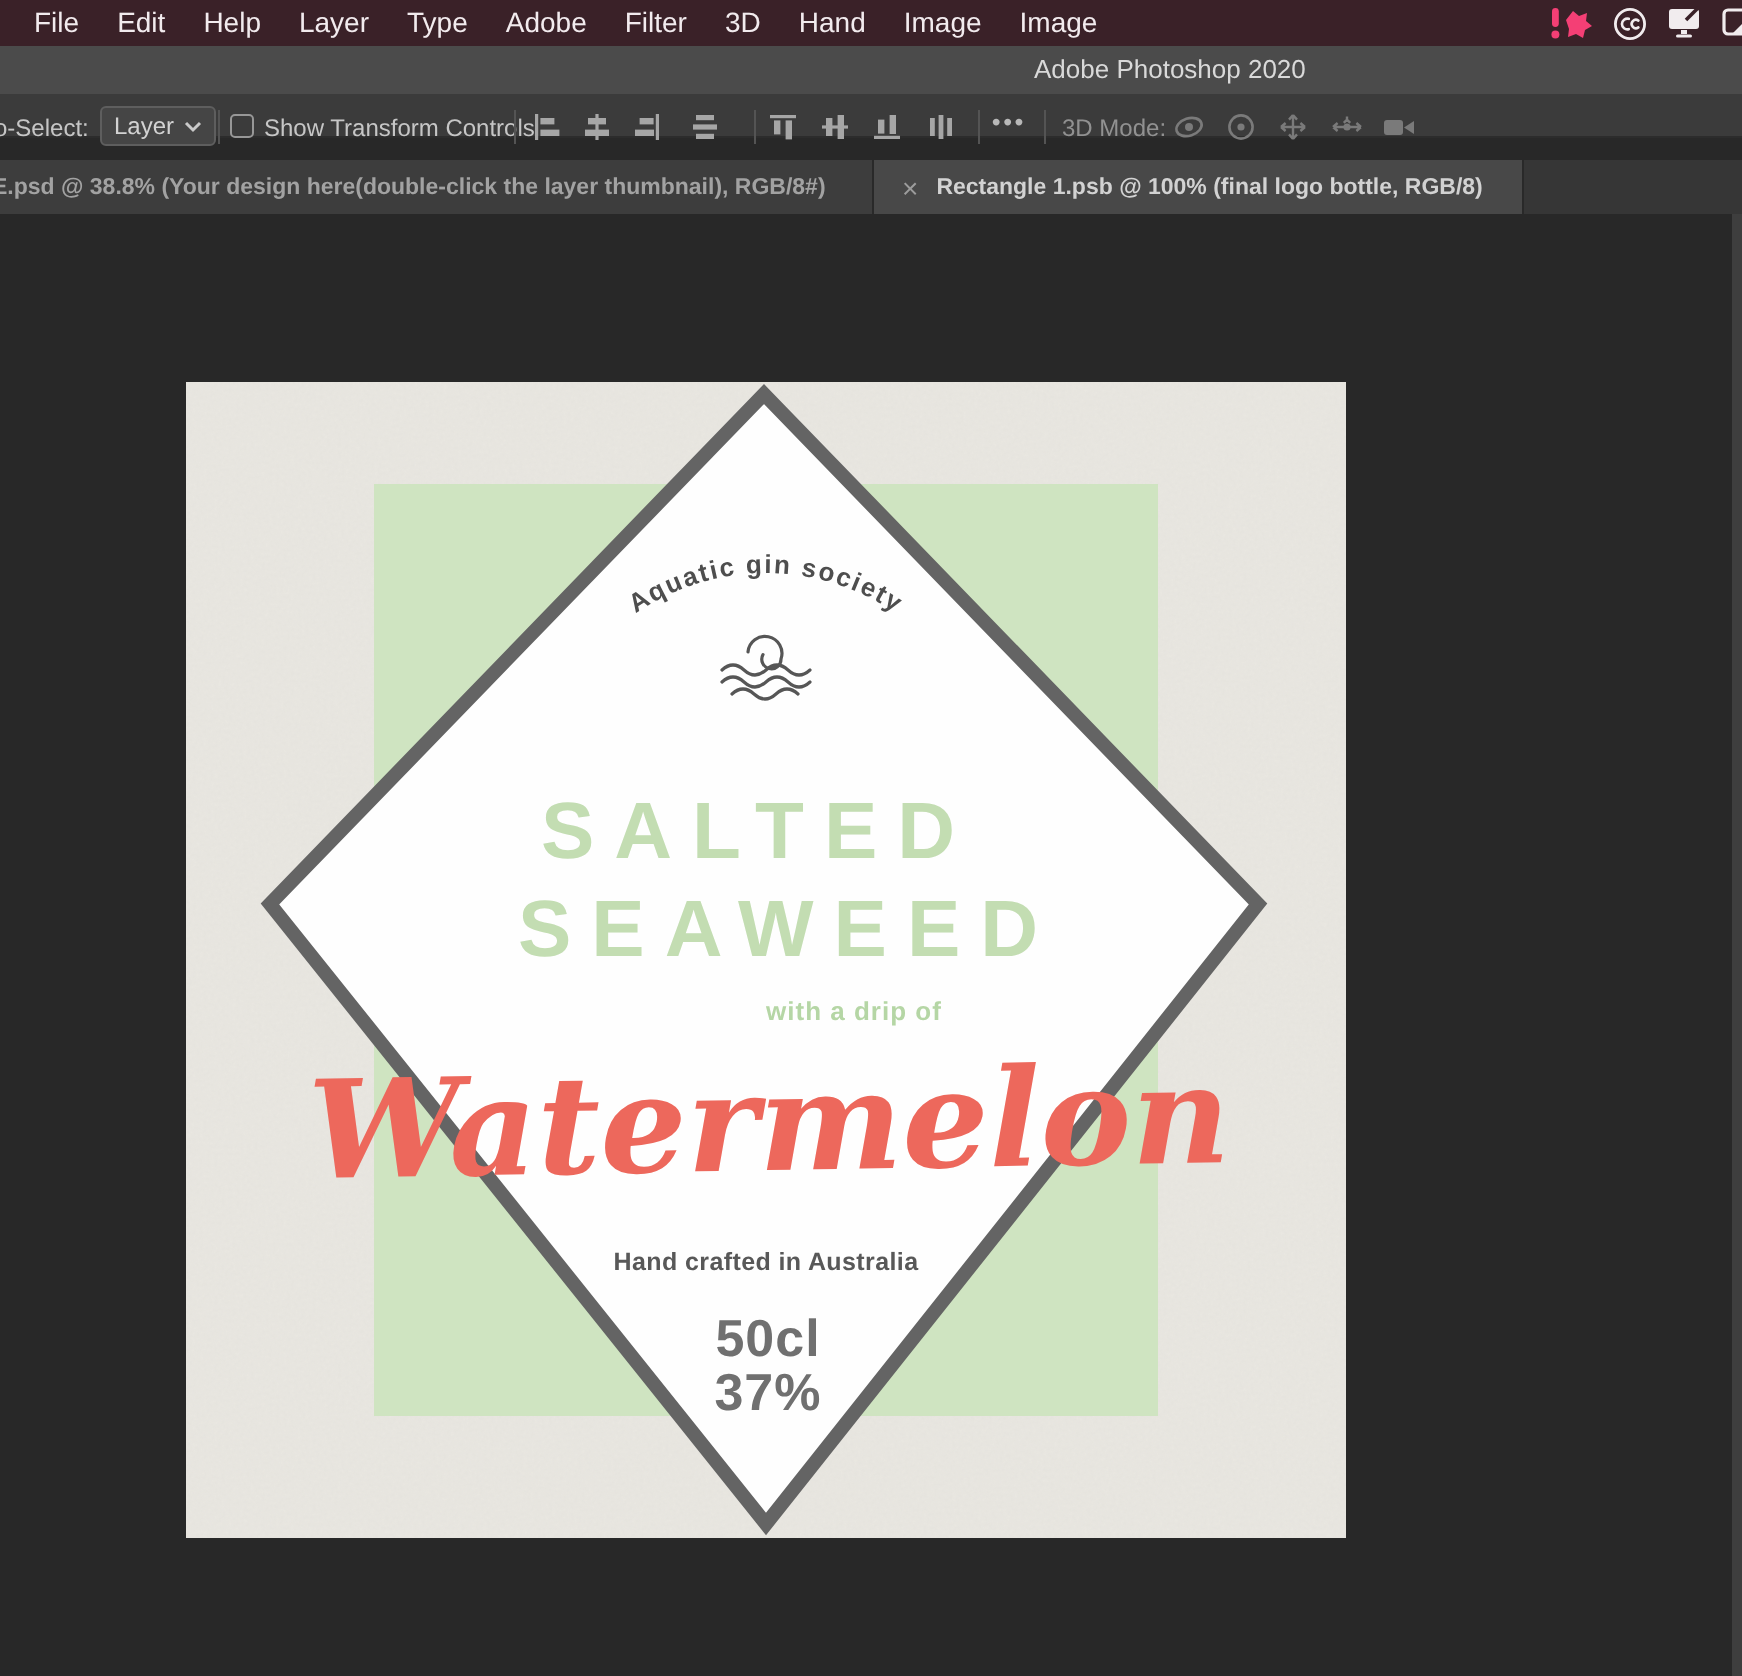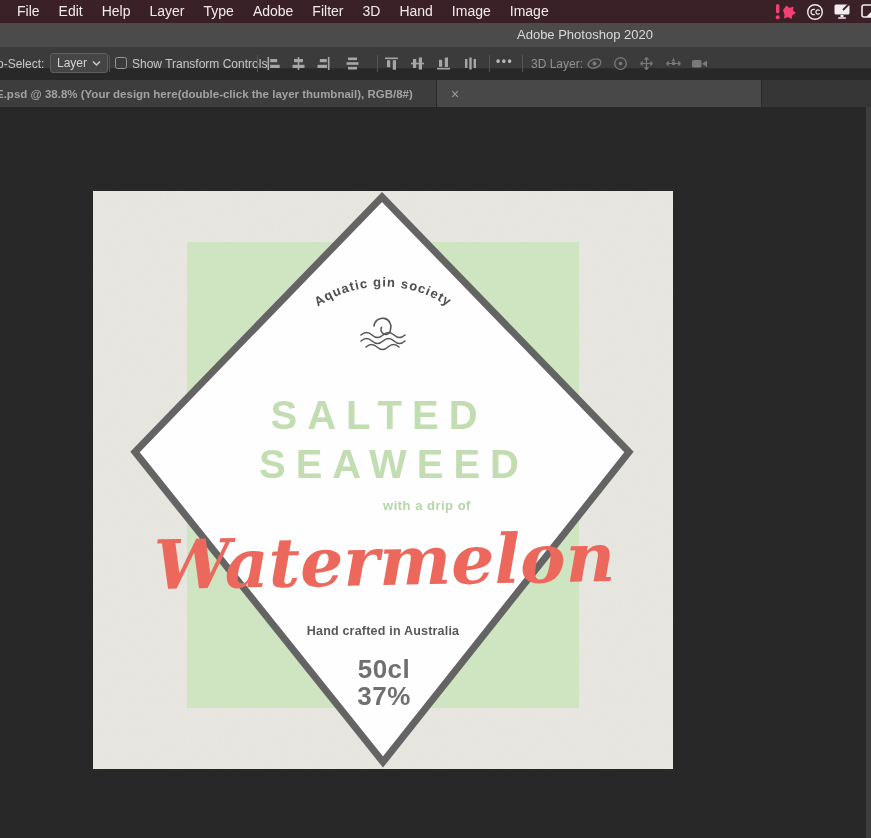--- a/index.html
+++ b/index.html
@@ -161,21 +161,21 @@
       <rect x="6.3" y="1.5" width="2.4" height="12"></rect>
       <rect x="10.6" y="3" width="2.4" height="9"></rect>
   </svg>
 
   <div class="vsep" style="left:489px;"></div>
 
   <span class="dots">•••</span>
 
   <div class="vsep" style="left:522px;"></div>
 
-  <span class="opt-label mode3d-label" style="left:531px;">3D Layer:</span>
+  <span class="opt-label mode3d-label" style="left:531px;">3D Mode:</span>
 
   <svg class="icon3d" style="left:586px;" width="17" height="15" viewBox="0 0 17 15">
     <ellipse cx="8.5" cy="7.5" rx="6.5" ry="4.3" transform="rotate(-18 8.5 7.5)" stroke="#7a7a7a" stroke-width="1.3" fill="none"></ellipse>
     <circle cx="8.5" cy="7.5" r="2" fill="#7a7a7a"></circle>
   </svg>
   <svg class="icon3d" style="left:612px;" width="17" height="15" viewBox="0 0 17 15">
     <circle cx="8.5" cy="7.5" r="5.8" stroke="#7a7a7a" stroke-width="1.3" fill="none"></circle>
     <circle cx="8.5" cy="7.5" r="1.8" fill="#7a7a7a"></circle>
   </svg>
   <svg class="icon3d" style="left:638px;" width="17" height="15" viewBox="0 0 17 15">
@@ -190,20 +190,21 @@
     <path d="M16 4.5 L11 7.7 L16 11 Z" fill="#7a7a7a"></path>
   </svg>
 </div>
 
 <div class="tab-bar">
   <div class="tab tab-1">
     <span class="tab-label">E.psd @ 38.8% (Your design here(double-click the layer thumbnail), RGB/8#)</span>
   </div>
   <div class="tab tab-2">
     <span class="close">×</span>
+    <span class="tab-label">Rectangle 1.psb @ 100% (final logo bottle, RGB/8)</span>
   </div>
 </div>
 
 <div class="right-strip"></div>
 
 <div class="canvas">
   <svg width="580" height="578" viewBox="0 0 580 578">
     <defs>
       <filter id="paperTex" x="0" y="0" width="100%" height="100%">
         <feTurbulence type="fractalNoise" baseFrequency="0.55" numOctaves="2" seed="7" result="n"></feTurbulence>

